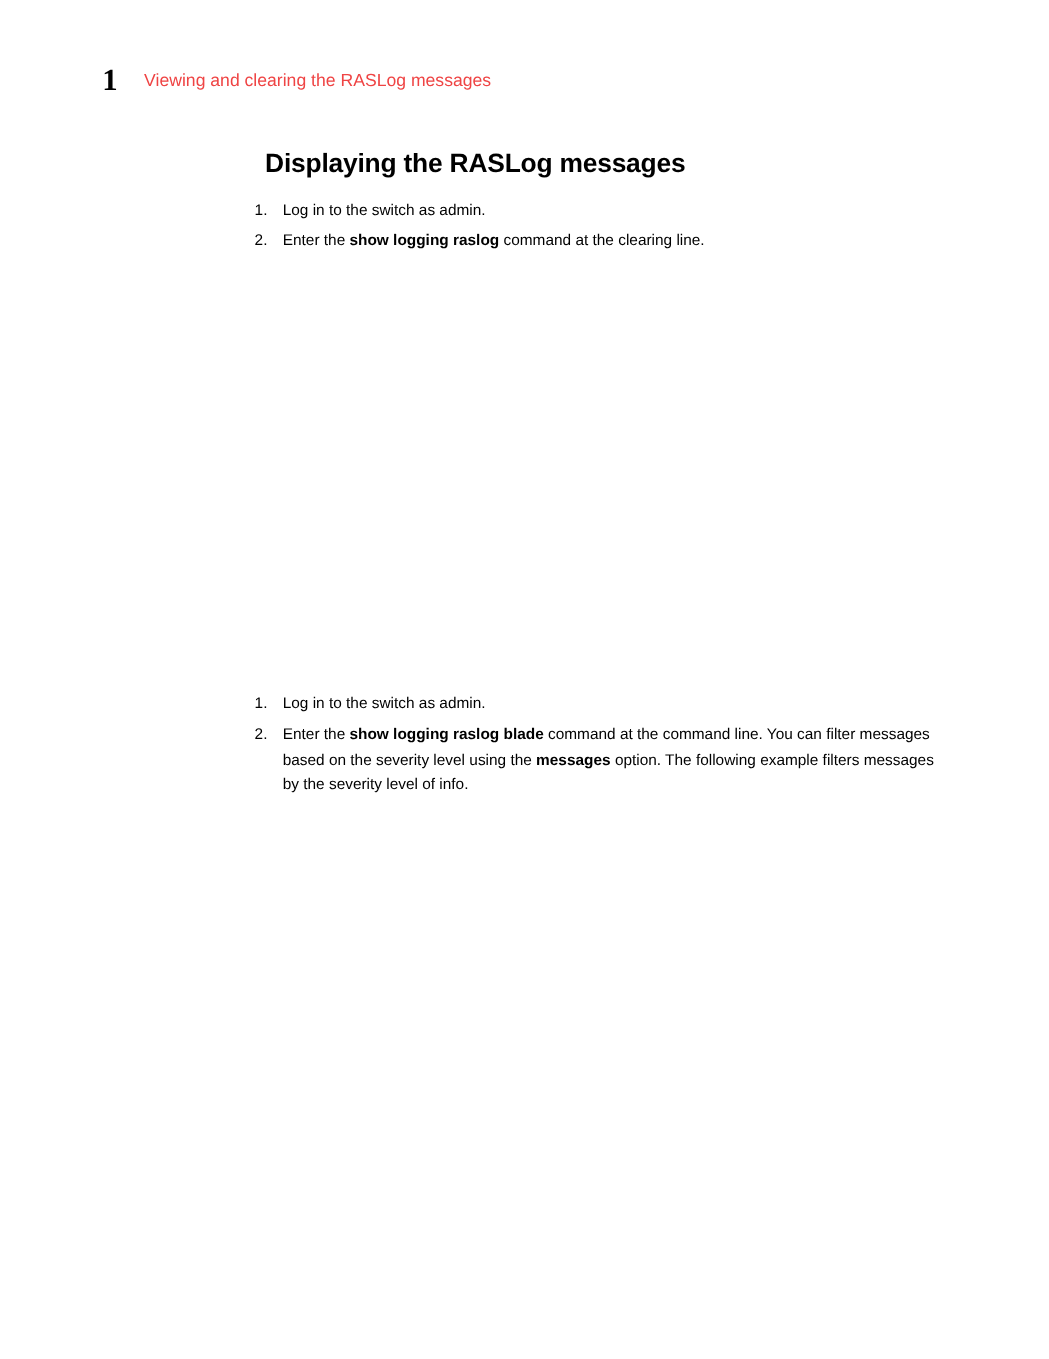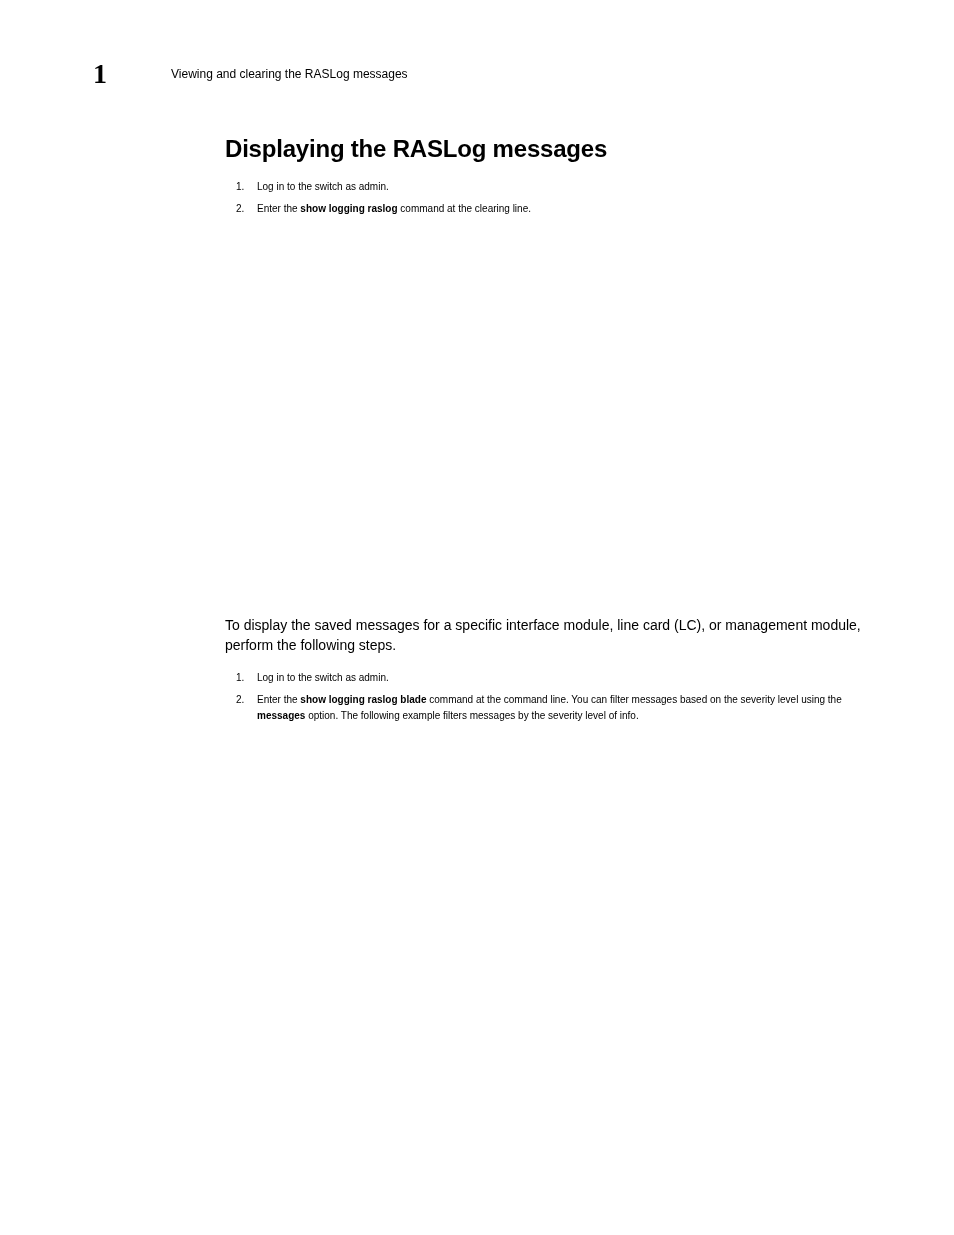--- a/index.html
+++ b/index.html
@@ -25,46 +25,45 @@
     align-items: center;
   }
   .chapter-number {
     font-family: Georgia, "Times New Roman", serif;
     font-weight: bold;
     font-size: 28px;
     line-height: 1;
     margin-right: 24px;
   }
   .header-title {
-    font-size: 12px;
-    color: #000000;
-    margin-left: 40px;
+    font-size: 16px;
+    color: #ef4444;
   }
   .content {
     position: absolute;
     top: 135px;
     left: 225px;
     width: 640px;
   }
   .section-heading {
     font-family: Arial, Helvetica, sans-serif;
     font-weight: 600;
     font-size: 24px;
-    margin: 0 0 16px 0;
+    margin: 0 0 16px 16px;
     letter-spacing: -0.2px;
   }
   .intro {
     font-size: 14px;
     line-height: 1.45;
     margin: 0 0 14px 0;
   }
   ol.steps {
     margin: 0 0 24px 0;
     padding-left: 22px;
-    font-size: 10px;
+    font-size: 14px;
     line-height: 1.6;
   }
   ol.steps li {
     padding-left: 10px;
     margin-bottom: 6px;
   }
   .bold {
     font-weight: bold;
   }
   .section2 {
@@ -87,21 +86,20 @@
     <ol class="steps">
       <li>
         <span>Log in to the switch as admin.</span>
       </li>
       <li>
         <span>Enter the </span><span class="bold">show logging raslog</span><span> command at the clearing line.</span>
       </li>
     </ol>
 
     <div class="section2">
-      <p class="intro">To display the saved messages for a specific interface module, line card (LC), or management module, perform the following steps.</p>
       <ol class="steps">
         <li>
           <span>Log in to the switch as admin.</span>
         </li>
         <li>
           <span>Enter the </span><span class="bold">show logging raslog blade</span><span> command at the command line. You can filter messages based on the severity level using the </span><span class="bold">messages</span><span> option. The following example filters messages by the severity level of info.</span>
         </li>
       </ol>
     </div>
 

